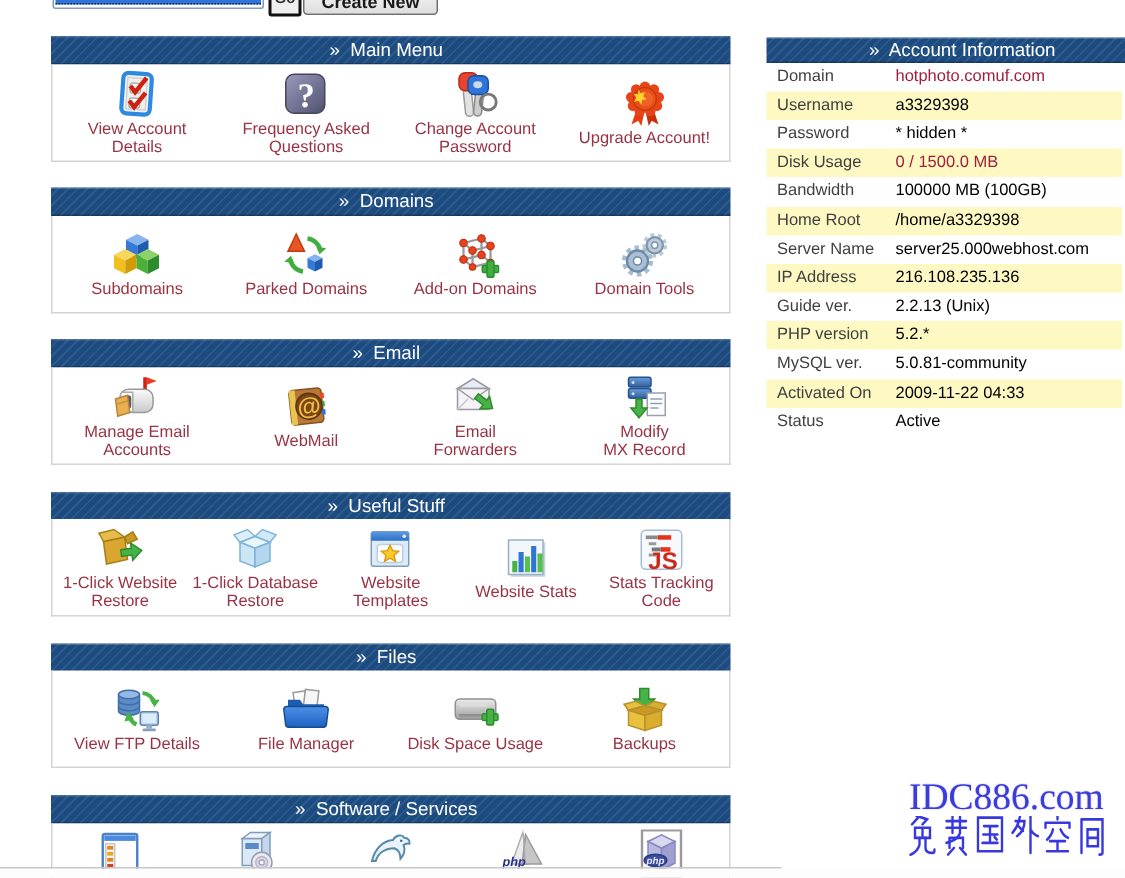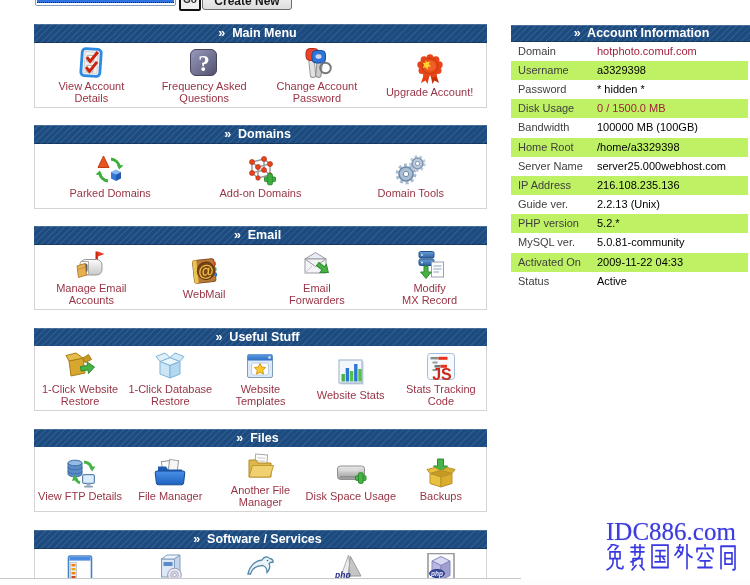--- a/index.html
+++ b/index.html
@@ -1,27 +1,27 @@
 <!DOCTYPE html>
 <html><head>
 <meta charset="utf-8">
 <style>
 html,body{margin:0;padding:0}
 body{width:750px;height:585px;background:#fff;font-family:"Liberation Sans",sans-serif;overflow:hidden;position:relative}
 .ph{position:absolute;left:34px;width:453px;height:19px;
  background:repeating-linear-gradient(135deg,#1e4b7d 0px,#1e4b7d 3.4px,#2b5a90 3.4px,#2b5a90 4.6px);
- color:#fff;font-size:12.5px;font-weight:bold;text-align:center;line-height:19px;padding-right:6px;box-sizing:border-box;
+ color:#fff;font-size:12.5px;font-weight:normal;text-align:center;line-height:19px;padding-right:6px;box-sizing:border-box;
  box-shadow:inset 0 1px 0 rgba(255,255,255,.18), inset 0 -1px 0 rgba(0,0,0,.25);}
 .pb{position:absolute;left:34px;width:451px;height:64px;background:#fff;border:1px solid #d4d4d4;border-top:none;display:table;table-layout:fixed}
 .cell{display:table-cell;width:20%;vertical-align:middle;text-align:center;font-size:11px;line-height:12px;color:#993344;white-space:nowrap}
 .cell svg{display:inline-block;vertical-align:bottom;margin-bottom:1px}
 .arow{position:absolute;left:511px;width:237px;height:19px;font-size:11px}
 .arow .lb{position:absolute;left:7px;top:0;line-height:19px;font-weight:normal;color:#404040}
 .arow .vl{position:absolute;left:86px;top:0;line-height:19px;color:#000}
-.gray{background:#bef264}
+.gray{background:#fef9c3}
 .arow .vl.red{color:#a11f3c}
 </style>
 </head>
 <body>
 
 <div style="position:absolute;left:35px;top:-10px;width:139px;height:14px;border:1px solid #7f9db9;border-radius:2px;background:#fff">
   <div style="position:absolute;left:1px;right:1px;top:1px;bottom:2px;background:#2f73df;border-bottom:1px dotted #222"></div>
 </div>
 <div style="position:absolute;left:179px;top:-14px;width:18px;height:21px;border:2px solid #111;border-radius:2px;background:#efefef;font-size:10px;font-weight:bold;text-align:center;color:#333;line-height:23px">Go</div>
 <div style="position:absolute;left:202px;top:-12px;width:88px;height:20px;border:1px solid #6e6e6e;border-radius:3px;background:linear-gradient(#fbfbfb,#dedede);font-size:12px;font-weight:bold;text-align:center;color:#1a1a1a;line-height:25px">Create New</div>
@@ -81,20 +81,31 @@
           <circle cx="10.1" cy="6.7" r="3.5"></circle>
         </g>
         <circle cx="16" cy="13" r="7.6" fill="#e85018" stroke="#c23c0c"></circle>
         <circle cx="16.5" cy="13" r="5" fill="#f06028"></circle>
         <path d="M11.5 6.5 l1.5 2.7 3-.9 -1.2 2.9 2.4 2 -3.1.5 -.6 3.1 -1.9-2.6 -3 .7 1.7-2.7 -1.8-2.6 3.1.3z" fill="#ffd22e"></path>
       </svg><br>Upgrade Account!</div>
 </div>
 
 <div class="pb" style="top:144px">
   <div class="cell"><svg width="32" height="32" viewBox="0 0 32 32">
+        <polygon points="16.5,2 24,5.8 16.5,9.6 9,5.8" fill="#85b4ee"></polygon>
+        <polygon points="9,5.8 16.5,9.6 16.5,18.6 9,14.8" fill="#3579d8"></polygon>
+        <polygon points="24,5.8 16.5,9.6 16.5,18.6 24,14.8" fill="#205bb0"></polygon>
+        <polygon points="8.5,12 16,15.8 8.5,19.6 1,15.8" fill="#f8d85c"></polygon>
+        <polygon points="1,15.8 8.5,19.6 8.5,28.6 1,24.8" fill="#f0c01f"></polygon>
+        <polygon points="16,15.8 8.5,19.6 8.5,28.6 16,24.8" fill="#cf9d08"></polygon>
+        <polygon points="23.5,12 31,15.8 23.5,19.6 16,15.8" fill="#8ed06a"></polygon>
+        <polygon points="16,15.8 23.5,19.6 23.5,28.6 16,24.8" fill="#4cb038"></polygon>
+        <polygon points="31,15.8 23.5,19.6 23.5,28.6 31,24.8" fill="#2d8c2d"></polygon>
+      </svg><br>Subdomains</div>
+  <div class="cell"><svg width="32" height="32" viewBox="0 0 32 32">
         <path d="M9.5 2 L15 13.5 L4 13.5 Z" fill="#e85424" stroke="#c23c10"></path>
         <path d="M17 5 a10 10 0 0 1 8.5 8" stroke="#3fae3f" stroke-width="3" fill="none"></path>
         <polygon points="25,15.5 29.5,11.5 23,10.5" fill="#3fae3f"></polygon>
         <path d="M14 27 a10 10 0 0 1 -8.5-8" stroke="#3fae3f" stroke-width="3" fill="none"></path>
         <polygon points="6,16.5 1.5,20.5 8,21.5" fill="#3fae3f"></polygon>
         <polygon points="22,15.5 27,18 22,20.5 17,18" fill="#85b4ee"></polygon>
         <polygon points="17,18 22,20.5 22,27 17,24.5" fill="#3579d8"></polygon>
         <polygon points="27,18 22,20.5 22,27 27,24.5" fill="#205bb0"></polygon>
       </svg><br>Parked Domains</div>
   <div class="cell"><svg width="32" height="32" viewBox="0 0 32 32">
@@ -254,29 +265,20 @@
         <polygon points="4,9.5 12,9.5 14,12.5 28,12.5 28,15 4,15" fill="#1e5cb0"></polygon>
         <defs>
           <linearGradient id="gfm" x1="0" y1="0" x2="0" y2="1">
             <stop offset="0" stop-color="#4a90e8"></stop>
             <stop offset="1" stop-color="#1e62c0"></stop>
           </linearGradient>
         </defs>
         <path d="M3 14 h26 a1.8 1.8 0 0 1 1.8 2 l-1.2 10 a2 2 0 0 1 -2 1.8 h-23.2 a2 2 0 0 1 -2 -1.8 l-1.2 -10 a1.8 1.8 0 0 1 1.8 -2z" fill="url(#gfm)" stroke="#174a90"></path>
       </svg><br>File Manager</div>
   <div class="cell"><svg width="32" height="32" viewBox="0 0 32 32">
-        <g transform="rotate(5 17 11)">
-          <rect x="11" y="3.5" width="12" height="15" fill="#fdfdfd" stroke="#a8a8a8"></rect>
-          <line x1="13" y1="7" x2="21" y2="7" stroke="#c8c8c8"></line>
-          <line x1="13" y1="10" x2="21" y2="10" stroke="#c8c8c8"></line>
-        </g>
-        <polygon points="5,9 12,9 14,12 27,12 27,26 5,26" fill="#e0b64a" stroke="#b08a28"></polygon>
-        <polygon points="5,26 8.5,14.5 29.5,14.5 26,26" fill="#f0d070" stroke="#c09a30"></polygon>
-      </svg><br>Another File<br>Manager</div>
-  <div class="cell"><svg width="32" height="32" viewBox="0 0 32 32">
         <defs>
           <linearGradient id="gdk" x1="0" y1="0" x2="0" y2="1">
             <stop offset="0" stop-color="#ececec"></stop>
             <stop offset="1" stop-color="#9c9c9c"></stop>
           </linearGradient>
         </defs>
         <rect x="2.5" y="9" width="27" height="13.5" rx="3" fill="url(#gdk)" stroke="#909090"></rect>
         <rect x="5" y="11" width="19" height="3.2" rx="1.6" fill="#dcdcdc"></rect>
         <rect x="5" y="19" width="22" height="1.6" fill="#8f8f8f"></rect>
         <circle cx="25" cy="19.5" r="1.1" fill="#787878"></circle>

